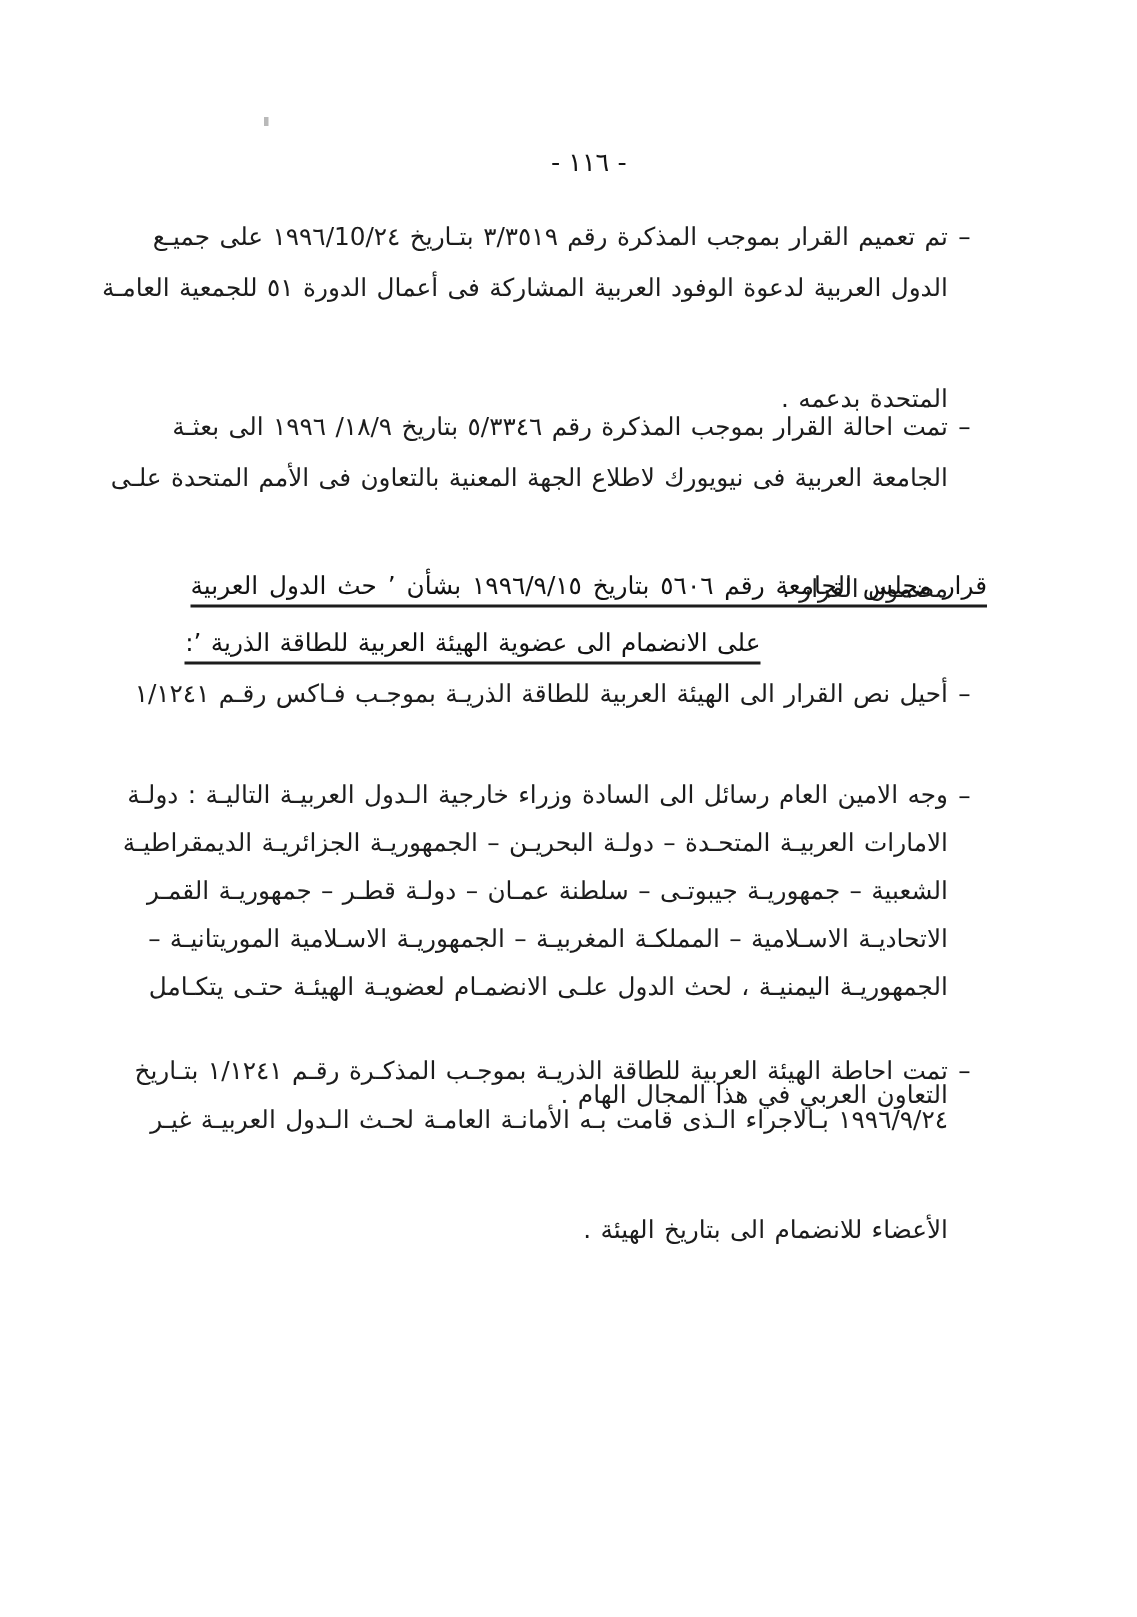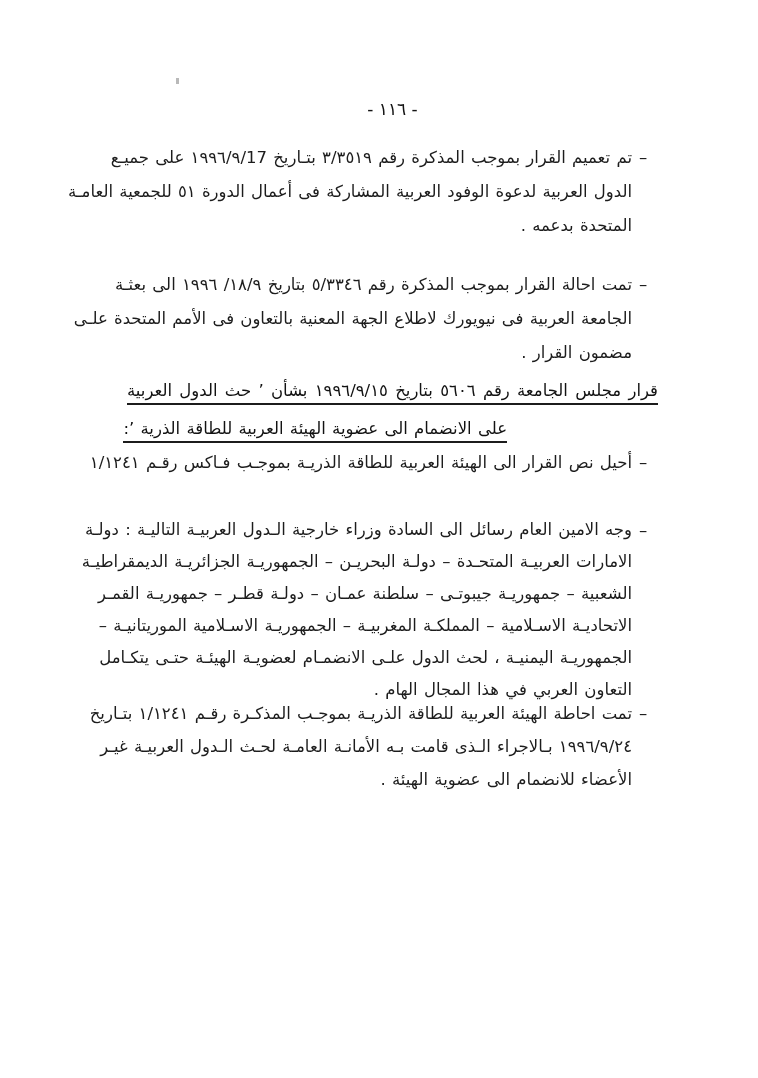--- a/index.html
+++ b/index.html
@@ -52,20 +52,21 @@
   }
   .para .line {
     text-align: justify;
     text-align-last: justify;
     white-space: nowrap;
     overflow: visible;
   }
   .para .line.last {
     text-align: left;
     text-align-last: right;
+    margin-top: 40px;
   }
   .dash {
     position: absolute;
     top: 0;
     right: -22px;
     width: 22px;
     text-align: center;
     color: #141414;
   }
   #p1 { top: 141px; }
@@ -114,21 +115,21 @@
 <div id="page">
 
   <div id="speck"></div>
 
   <div id="page-number">- ١١٦ -</div>
 
   <div id="content">
 
     <div class="para" id="p1">
       <span class="dash">–</span>
-      <div class="line">تم تعميم القرار بموجب المذكرة رقم ٣/٣٥١٩ بتـاريخ ١٩٩٦/٩/17 على جميـع</div>
+      <div class="line">تم تعميم القرار بموجب المذكرة رقم ٣/٣٥١٩ بتـاريخ ١٩٩٦/10/٢٤ على جميـع</div>
       <div class="line">الدول العربية لدعوة الوفود العربية المشاركة فى أعمال الدورة ٥١ للجمعية العامـة</div>
       <div class="line last">المتحدة بدعمه .</div>
     </div>
 
     <div class="para" id="p2">
       <span class="dash">–</span>
       <div class="line">تمت احالة القرار بموجب المذكرة رقم ٥/٣٣٤٦ بتاريخ ١٨/٩/ ١٩٩٦  الى بعثـة</div>
       <div class="line">الجامعة العربية فى نيويورك لاطلاع الجهة المعنية بالتعاون فى الأمم المتحدة علـى</div>
       <div class="line last">مضمون القرار .</div>
     </div>
@@ -154,17 +155,17 @@
       <div class="line">الشعبية – جمهوريـة جيبوتـى – سلطنة عمـان – دولـة قطـر – جمهوريـة القمـر</div>
       <div class="line">الاتحاديـة الاسـلامية – المملكـة المغربيـة – الجمهوريـة الاسـلامية الموريتانيـة –</div>
       <div class="line">الجمهوريـة اليمنيـة ، لحث الدول علـى الانضمـام لعضويـة الهيئـة حتـى يتكـامل</div>
       <div class="line last">التعاون العربي في هذا المجال الهام .</div>
     </div>
 
     <div class="para" id="p5">
       <span class="dash">–</span>
       <div class="line">تمت احاطة الهيئة العربية للطاقة الذريـة بموجـب المذكـرة رقـم  ١/١٢٤١ بتـاريخ</div>
       <div class="line">١٩٩٦/٩/٢٤ بـالاجراء الـذى قامت بـه الأمانـة العامـة لحـث الـدول العربيـة غيـر</div>
-      <div class="line last">الأعضاء للانضمام الى عضوية الهيئة .</div>
+      <div class="line last">الأعضاء للانضمام الى بتاريخ الهيئة .</div>
     </div>
 
   </div>
 </div>
 
 </body></html>

